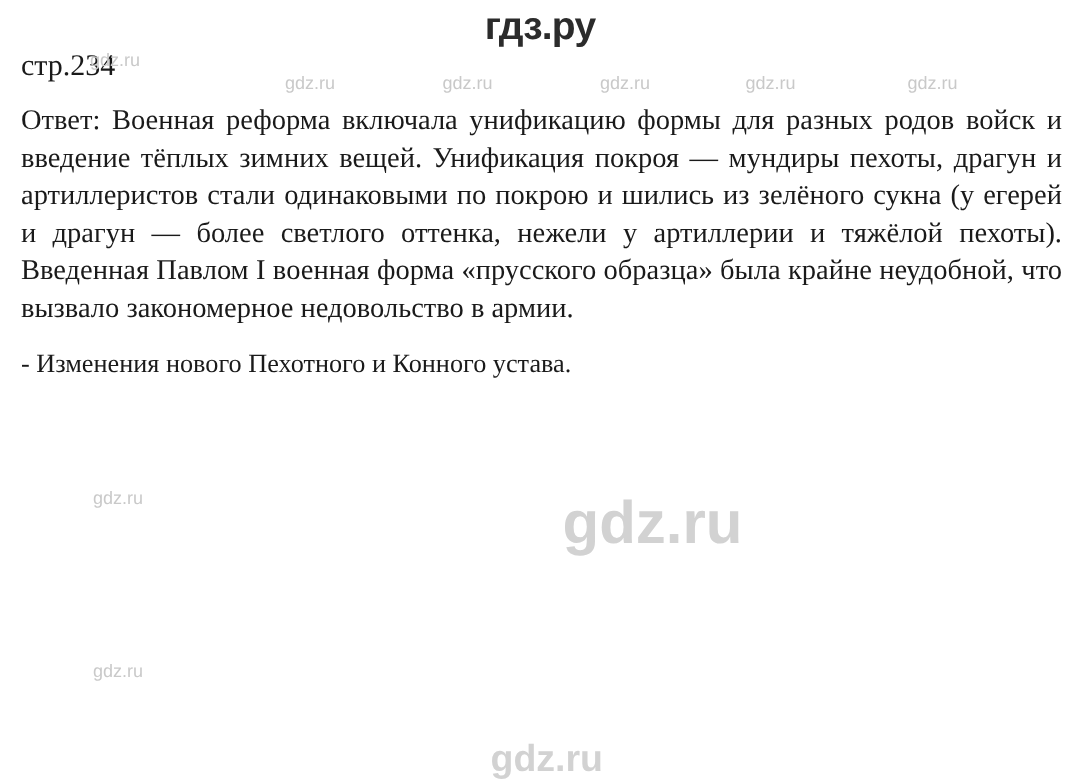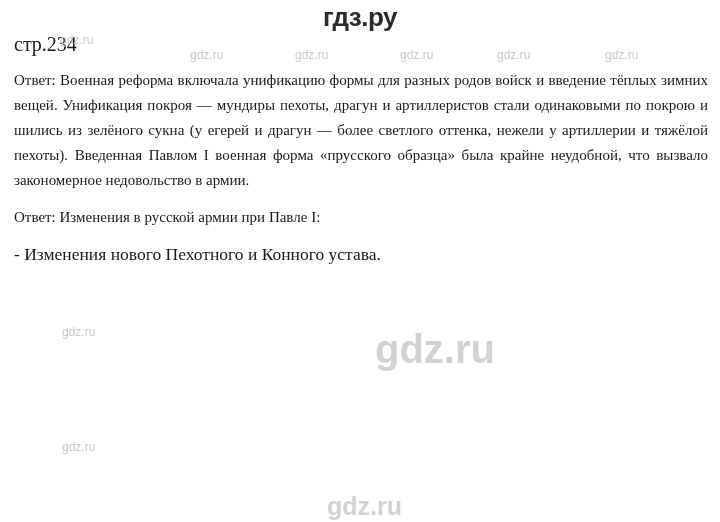--- a/index.html
+++ b/index.html
@@ -62,21 +62,21 @@
   }
   
   .content {
     position: absolute;
     top: 68px;
     left: 14px;
     width: 694px;
   }
   p.para {
     margin: 0 0 12px 0;
-    font-size: 15px;
+    font-size: 19px;
     line-height: 25px;
     text-align: justify;
     text-justify: inter-word;
   }
   p.para.left {
     text-align: left;
   }
   .list-line {
     margin: 0 0 22px 0;
     font-size: 17.5px;
@@ -104,17 +104,16 @@
       <div class="wm" style="left: 497px; top: 48px; font-size: 12px;">gdz.ru</div>
       <div class="wm" style="left: 605px; top: 48px; font-size: 12px;">gdz.ru</div>
       <div class="wm" style="left: 62px; top: 325px; font-size: 12px;">gdz.ru</div>
       <div class="wm" style="left: 62px; top: 440px; font-size: 12px;">gdz.ru</div>
       <div class="wm-big" style="left: 375px; top: 327px; font-size: 40px;">gdz.ru</div>
       <div class="wm-big" style="left: 327px; top: 492px; font-size: 25px;">gdz.ru</div>
     </div>
 
   <div class="content">
     <p class="para">Ответ: Военная реформа включала унификацию формы для разных родов войск и введение тёплых зимних вещей. Унификация покроя — мундиры пехоты, драгун и артиллеристов стали одинаковыми по покрою и шились из зелёного сукна (у егерей и драгун — более светлого оттенка, нежели у артиллерии и тяжёлой пехоты). Введенная Павлом I военная форма «прусского образца» была крайне неудобной, что вызвало закономерное недовольство в армии.</p>
-    <p class="para left answer2">Ответ: Изменения в русской армии при Павле I:</p>
     <p class="list-line">- Изменения нового Пехотного и Конного устава.</p>
   </div>
 
 </div>
 
 </body></html>

